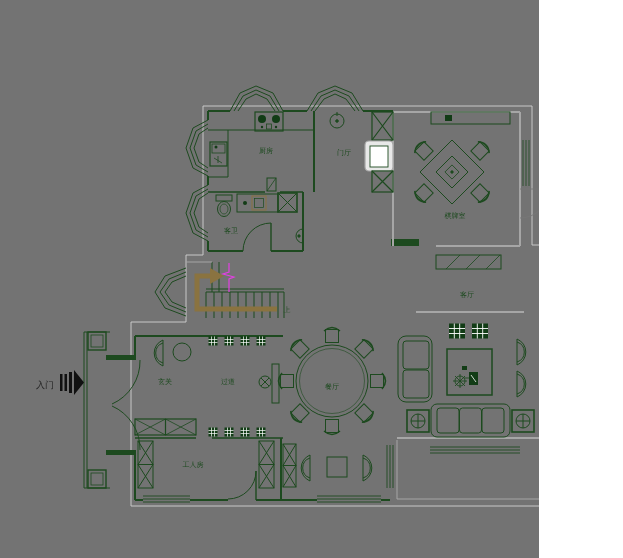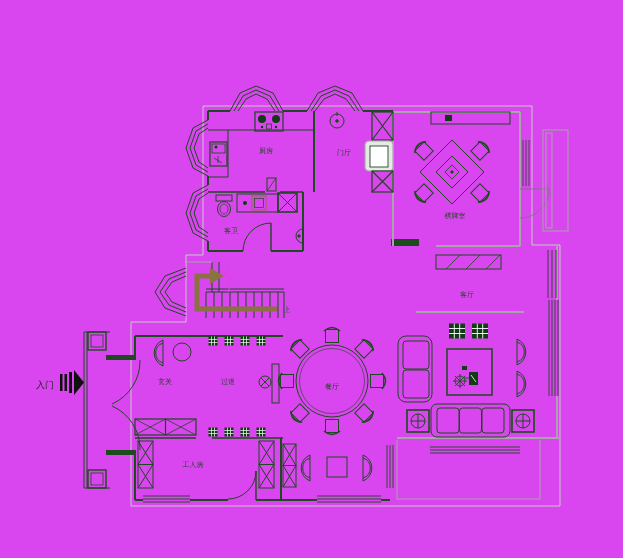--- a/index.html
+++ b/index.html
@@ -1,17 +1,17 @@
 <!DOCTYPE html>
 <html><head>
 <meta charset="utf-8">
 <style>
   html,body{margin:0;padding:0;background:#ffffff;}
   body{font-family:"DejaVu Sans", sans-serif;}
-  .stage{position:relative;width:623px;height:558px;background:#d946ef;overflow:hidden;}
+  .stage{position:relative;width:539px;height:558px;background:#737373;overflow:hidden;}
   .stage svg{position:absolute;left:0;top:0;}
   text{fill:#1d4a1f;font-family:"DejaVu Sans",sans-serif;font-size:7px;text-anchor:middle;}
   text.big{font-size:9px;fill:#222222;}
 </style>
 </head>
 <body>
 
 <div class="stage">
 <svg width="623" height="558" viewBox="0 0 623 558">
 

